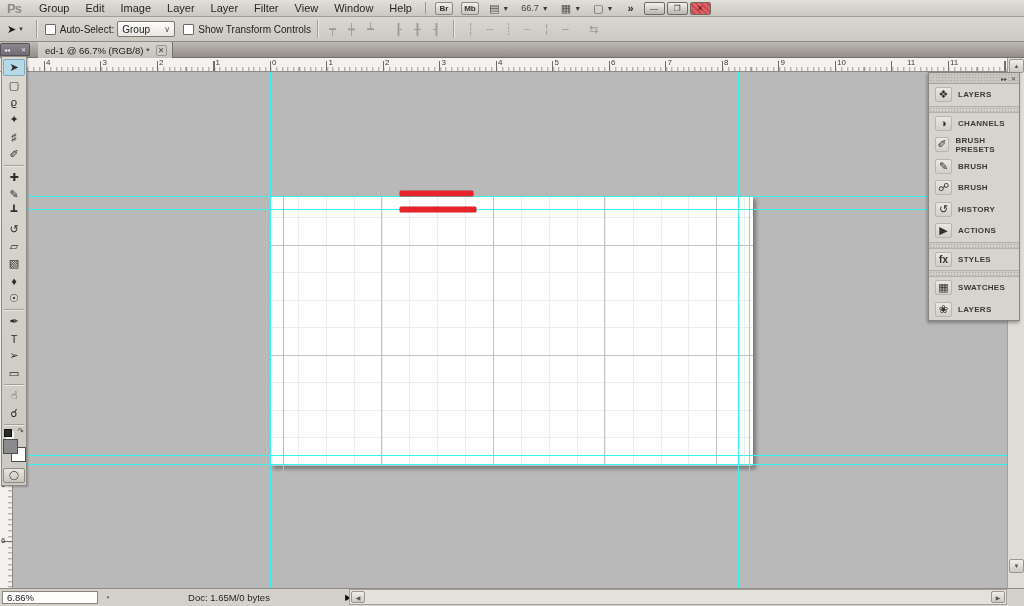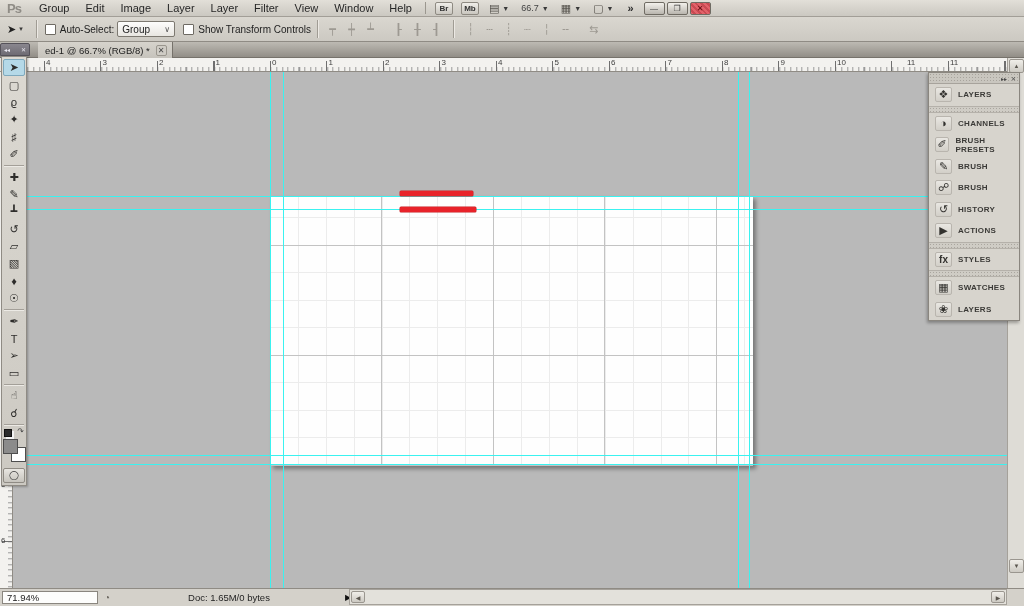--- a/index.html
+++ b/index.html
@@ -448,18 +448,18 @@
   <span class="scroll-btn" style="top:501px;">▼</span>
 </div>
 <div id="hscroll">
   <span class="hscroll-btn">◀</span>
   <span class="hscroll-btn">▶</span>
 </div>
 <div id="corner-box"></div>
 
 <div id="statusbar">
   <span id="zoom-box">
-    <span>71.94%</span>
+    <span>6.86%</span>
   </span>
   <span id="status-icon">◔</span>
   <span id="doc-info">Doc: 1.65M/0 bytes</span>
   <span id="status-flyout">▶</span>
 </div>
 
 </body></html>

